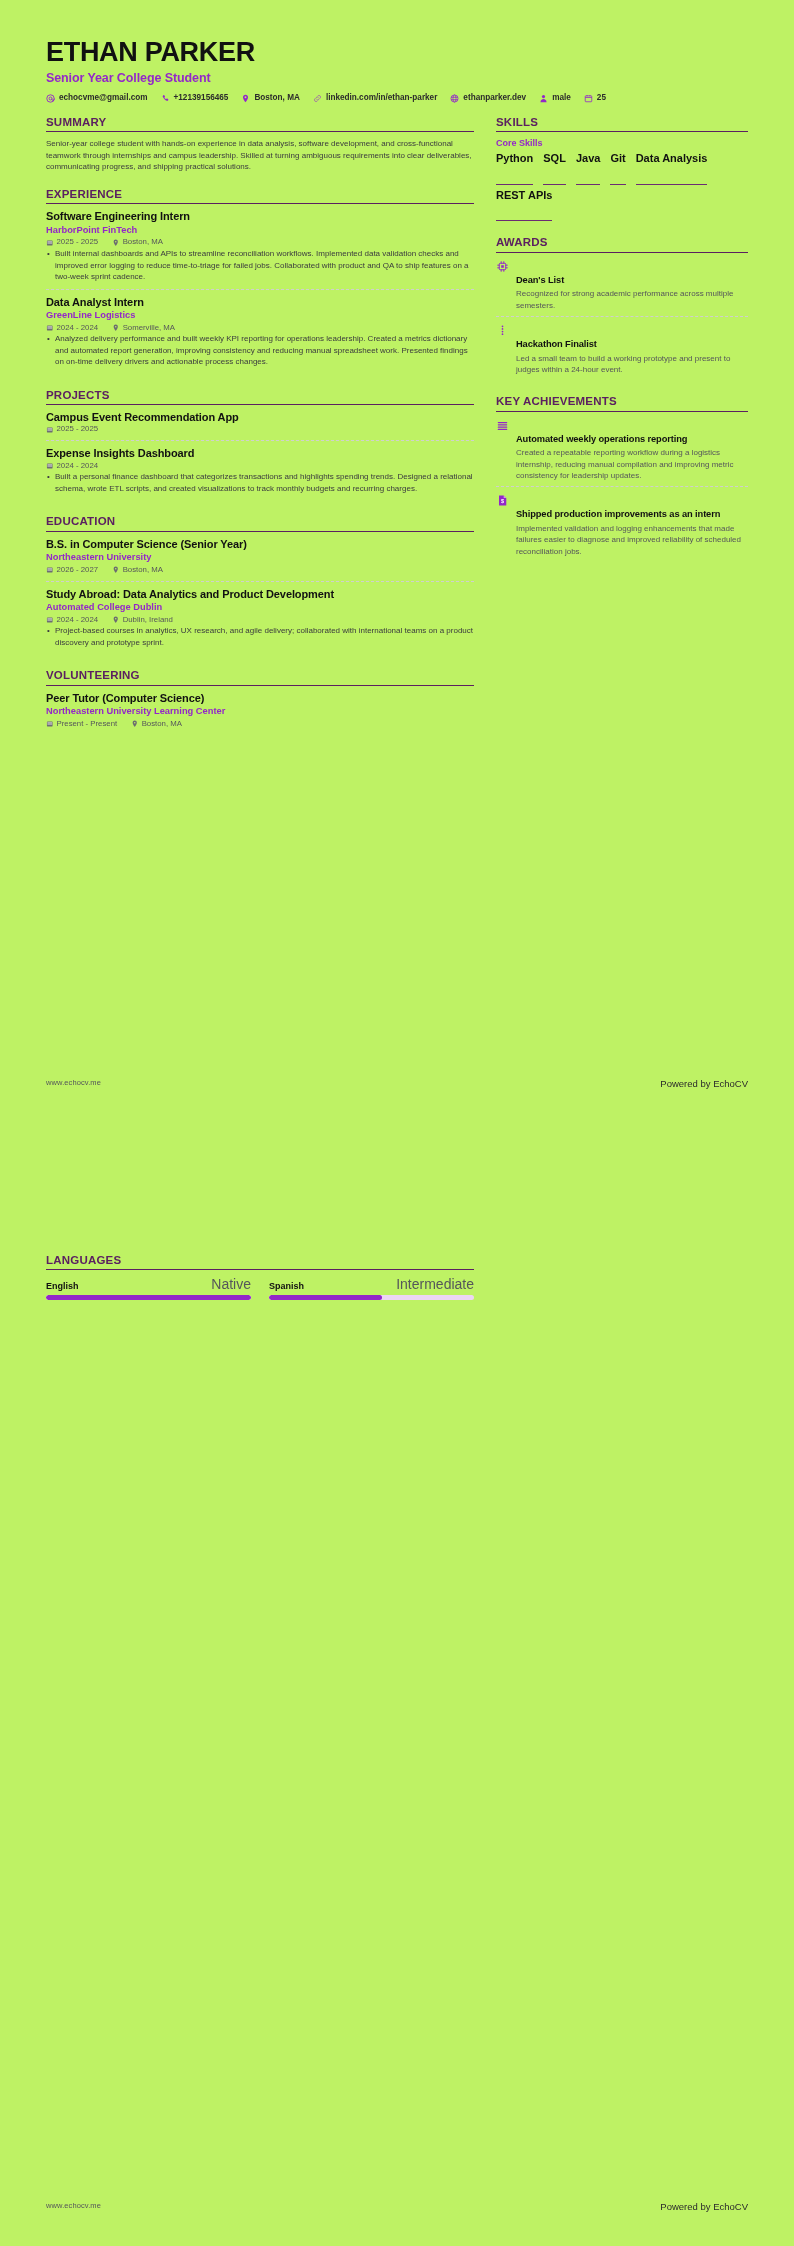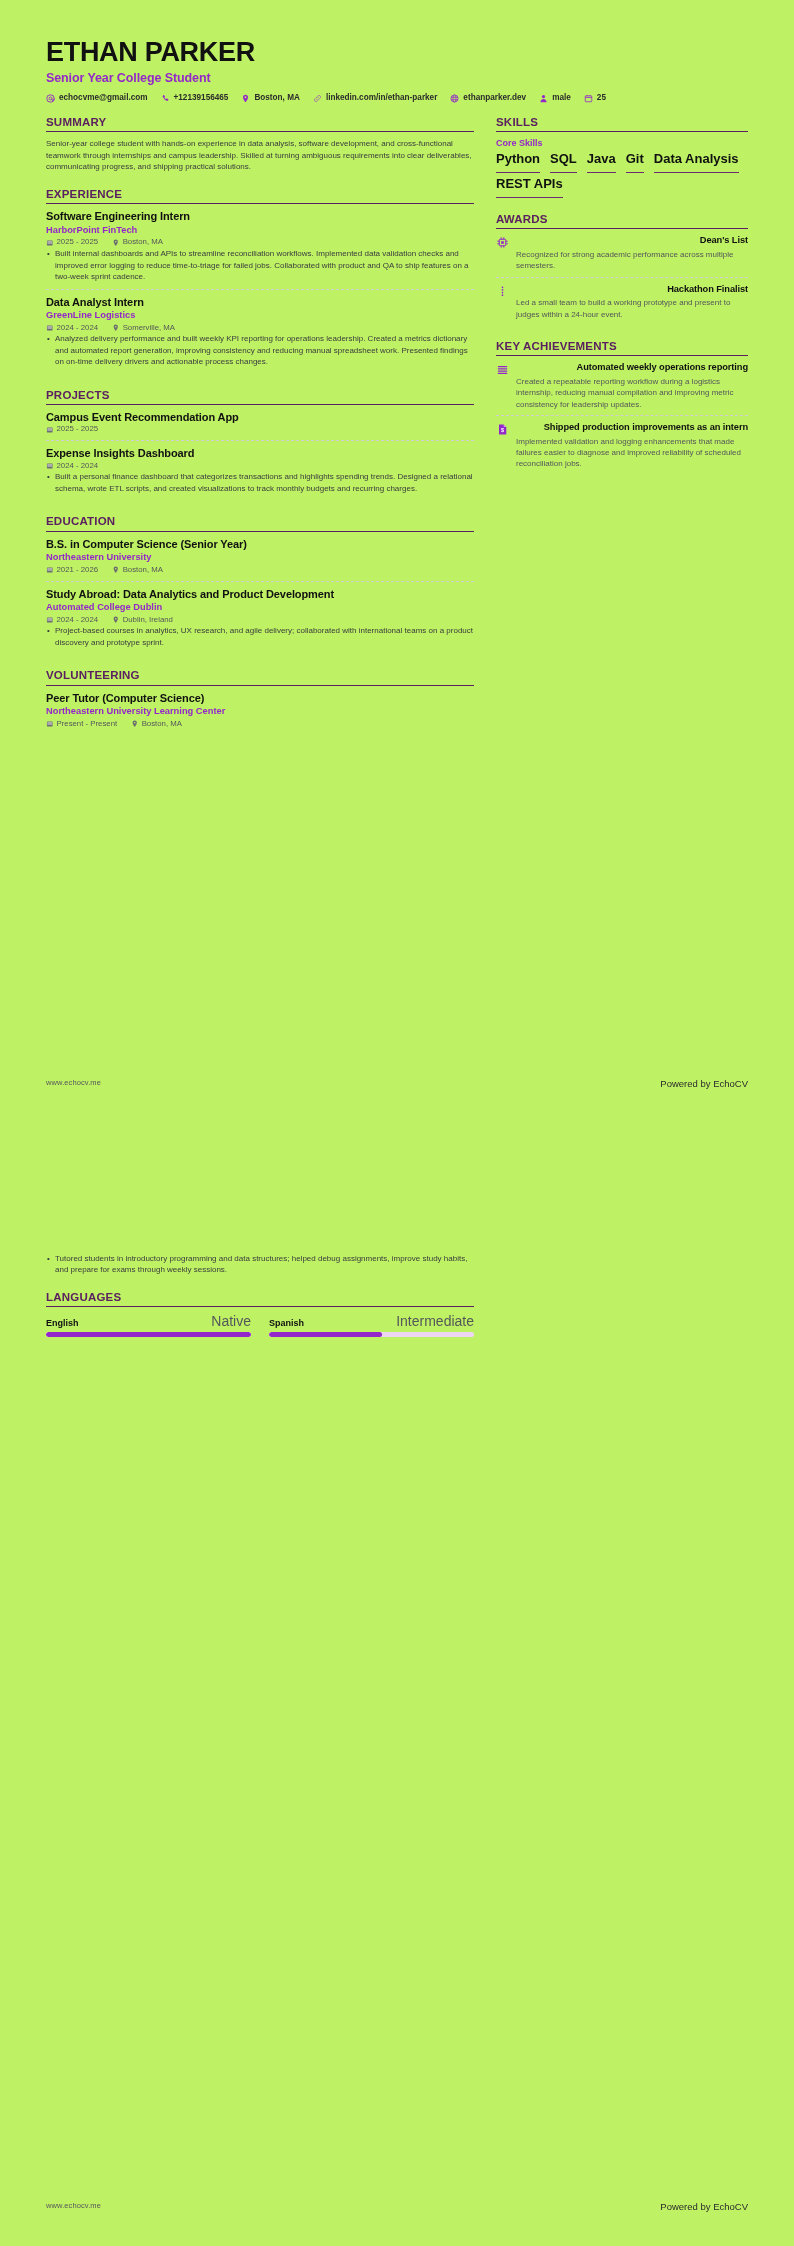--- a/index.html
+++ b/index.html
@@ -168,25 +168,25 @@
     font-weight: 700;
     color: #9327c9;
     margin: 0 0 4px 0;
   }
   .skills-list {
     display: flex;
     flex-wrap: wrap;
     gap: 4px 10px;
   }
   .skill-chip {
-    font-size: 13px;
+    font-size: 11px;
     font-weight: 700;
     color: #111111;
     border-bottom: 1.4px solid #6b2c72;
-    padding-bottom: 5px;
+    padding-bottom: 19px;
     line-height: 1.15;
   }
 
   
   .iconentry {
     display: flex;
     gap: 7px;
     padding-bottom: 5px;
     align-items: flex-start;
   }
@@ -203,24 +203,23 @@
     justify-content: center;
     color: #9327c9;
     margin-top: 1px;
   }
   .iconentry .ibox svg { display: block; }
   .iconentry .ibody { flex: 1 1 auto; min-width: 0; }
   .ie-title {
     font-size: 9.3px;
     font-weight: 700;
     color: #111111;
-    margin: 0 0 2px 0;
+    margin: 16px 0 2px 0;
     line-height: 1.25;
     letter-spacing: -0.1px;
-    text-align: right;
   }
   .ie-desc {
     font-size: 8px;
     line-height: 1.42;
     color: #55565a;
     margin: 0;
   }
 
   
   .lang-grid {
@@ -484,21 +483,21 @@
             <div class="entry-meta">
               <span class="meta-item">
                 <span class="ico">
                   <svg width="7.5" height="7.5" viewBox="0 0 16 16" fill="currentColor">
                       <rect x="2" y="3" width="12" height="11" rx="1"></rect>
                       <rect x="3" y="5" width="10" height="1" fill="#fff"></rect>
                       <rect x="3" y="7.4" width="10" height="0.9" fill="#fff"></rect>
                       <rect x="3" y="9.8" width="10" height="0.9" fill="#fff"></rect>
                     </svg>
                 </span>
-                <span>2021 - 2026</span>
+                <span>2026 - 2027</span>
               </span>
               <span class="meta-item">
                 <span class="ico">
                   <svg width="7.5" height="7.5" viewBox="0 0 16 16" fill="currentColor">
                       <path d="M8 1.3c-2.5 0-4.5 2-4.5 4.5 0 3.3 4.5 8.9 4.5 8.9s4.5-5.6 4.5-8.9c0-2.5-2-4.5-4.5-4.5zm0 6.2a1.7 1.7 0 1 1 0-3.4 1.7 1.7 0 0 1 0 3.4z"></path>
                     </svg>
                 </span>
                 <span>Boston, MA</span>
               </span>
             </div>
@@ -655,25 +654,20 @@
     </span>
   </div>
 </div>
 
 <div class="page page-2">
   <div class="page-inner">
     <div class="spacer-top"></div>
 
     <div class="col-left">
 
-      <div class="sec">
-        <ul class="bullets">
-          <li>Tutored students in introductory programming and data structures; helped debug assignments, improve study habits, and prepare for exams through weekly sessions.</li>
-        </ul>
-      </div>
 
       <div class="sec">
         <h2 class="sec-title">LANGUAGES</h2>
         <div class="lang-grid">
 
           <div class="lang-item">
             <div class="lang-top">
               <span class="lang-name">English</span>
               <span class="lang-level">Native</span>
             </div>

